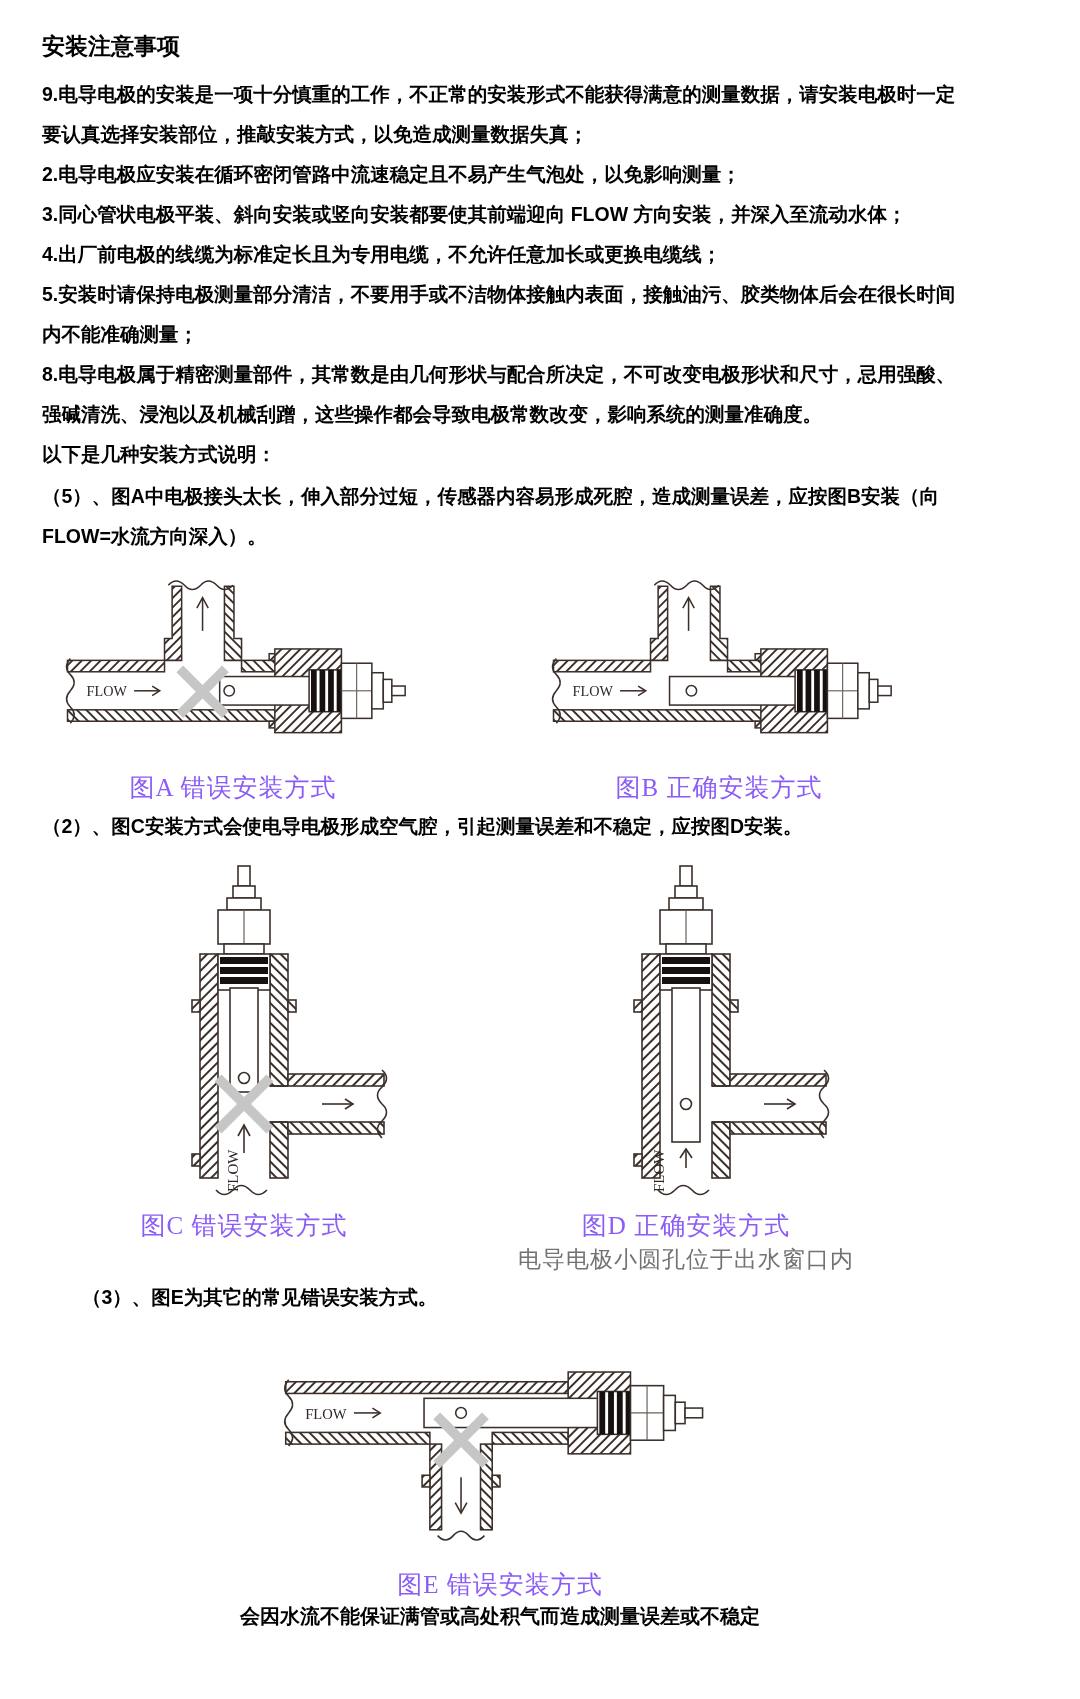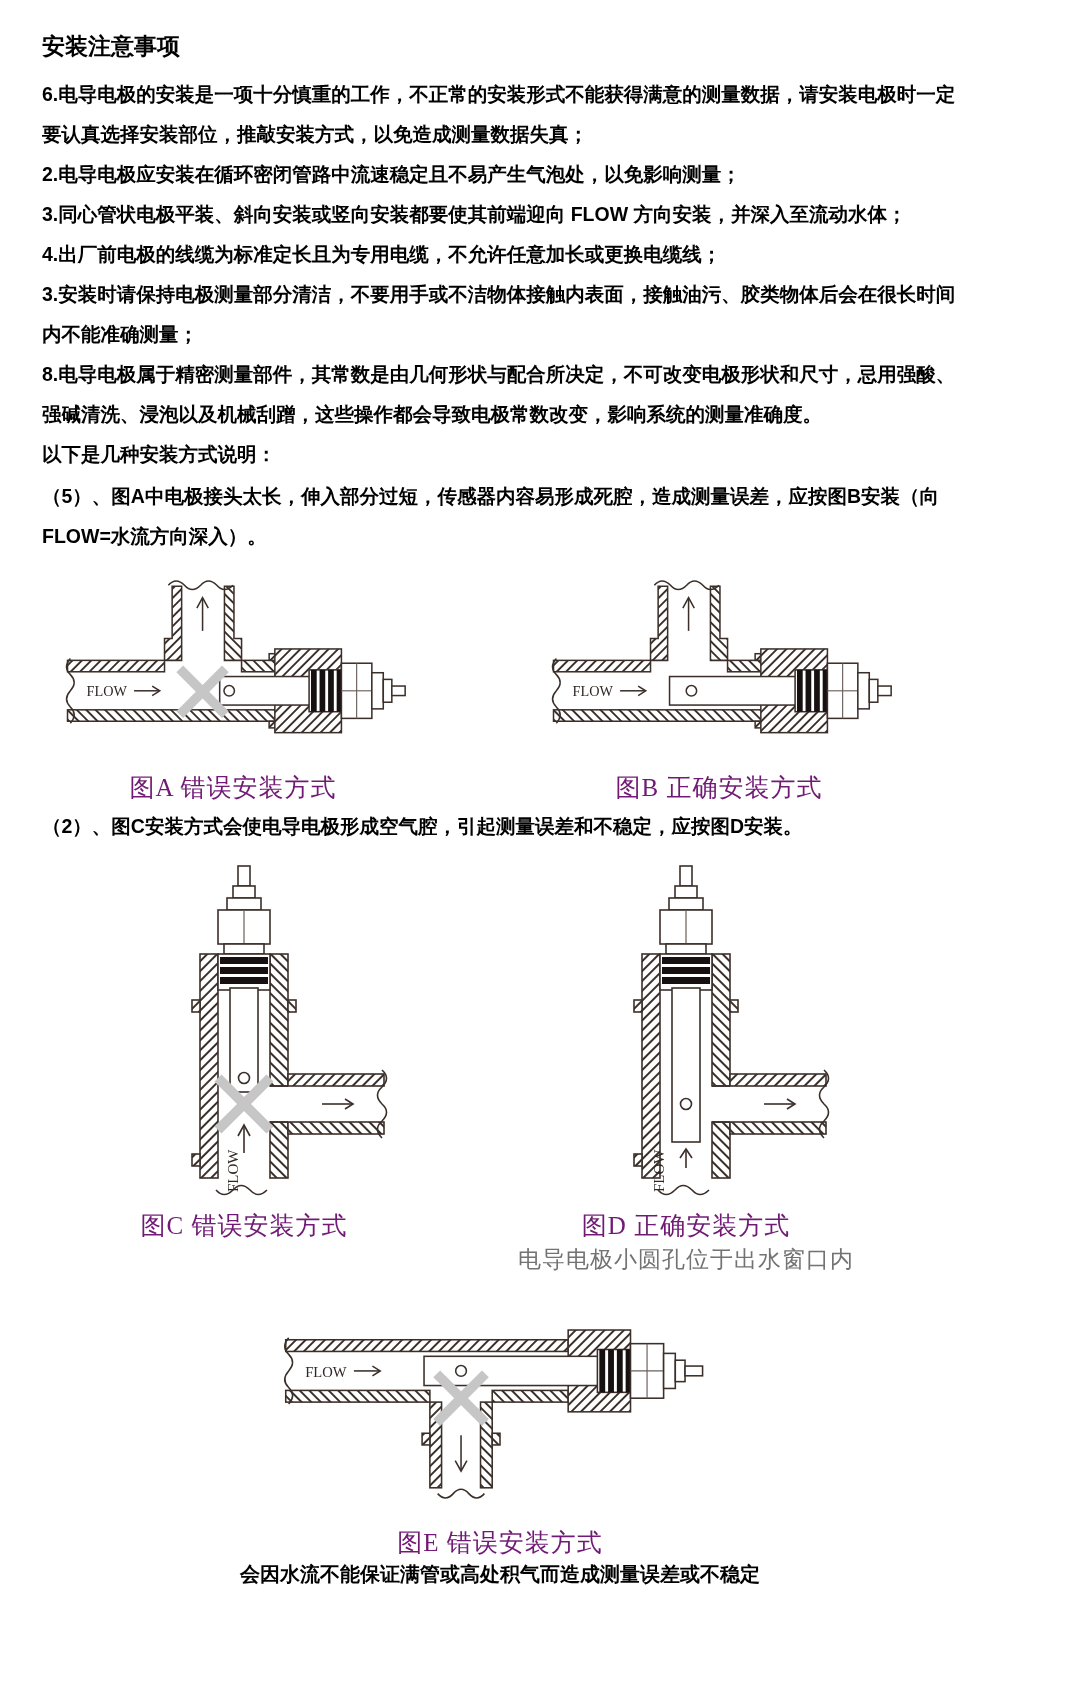--- a/index.html
+++ b/index.html
@@ -9,21 +9,21 @@
   .title{font-size:23px;font-weight:700;margin:0 0 12px 0;line-height:1.4;}
   p.note,p.intro,p.step{font-size:19.5px;font-weight:700;line-height:40px;margin:0;}
   p.step{margin-top:2px;}
   p.step.indent{padding-left:40px;}
 
   .fig-row{display:flex;justify-content:space-between;}
   .row-ab{padding:0 64px 0 16px;margin-top:14px;}
   .row-cd{padding:0 104px 0 52px;margin-top:12px;align-items:flex-start;}
   .fig{text-align:center;}
   .fig-caption{font-family:"Liberation Serif","DejaVu Serif",serif;font-size:25px;
-               color:#701a75;margin-top:6px;letter-spacing:1px;}
+               color:#8b5cf6;margin-top:6px;letter-spacing:1px;}
   .fig-subcaption-serif{font-family:"Liberation Serif","DejaVu Serif",serif;font-size:23px;
                color:#737373;margin-top:2px;letter-spacing:1px;text-align:right;}
   .fig-subcaption-bold{font-size:20px;font-weight:700;margin-top:2px;}
   .fig-e-wrap{text-align:center;margin-top:16px;}
   .step2{margin-top:26px;}
   .step3{margin-top:34px;}
 
   svg{display:block;}
   .fig svg,.fig-e-wrap svg{margin:0 auto;}
   .wall{fill:url(#hatchA);stroke:#3b2f2a;stroke-width:1.6;}
@@ -48,25 +48,25 @@
       <rect width="7" height="7" fill="#ffffff"></rect>
       <rect width="2" height="7" fill="#3b2f2a"></rect>
     </pattern>
   </defs>
 </svg>
 
 <div class="page">
 
   <h1 class="title">安装注意事项</h1>
 
-  <p class="note">6.电导电极的安装是一项十分慎重的工作，不正常的安装形式不能获得满意的测量数据，请安装电极时一定要认真选择安装部位，推敲安装方式，以免造成测量数据失真；</p>
+  <p class="note">9.电导电极的安装是一项十分慎重的工作，不正常的安装形式不能获得满意的测量数据，请安装电极时一定要认真选择安装部位，推敲安装方式，以免造成测量数据失真；</p>
   <p class="note">2.电导电极应安装在循环密闭管路中流速稳定且不易产生气泡处，以免影响测量；</p>
   <p class="note">3.同心管状电极平装、斜向安装或竖向安装都要使其前端迎向 FLOW 方向安装，并深入至流动水体；</p>
   <p class="note">4.出厂前电极的线缆为标准定长且为专用电缆，不允许任意加长或更换电缆线；</p>
-  <p class="note">3.安装时请保持电极测量部分清洁，不要用手或不洁物体接触内表面，接触油污、胶类物体后会在很长时间内不能准确测量；</p>
+  <p class="note">5.安装时请保持电极测量部分清洁，不要用手或不洁物体接触内表面，接触油污、胶类物体后会在很长时间内不能准确测量；</p>
   <p class="note">8.电导电极属于精密测量部件，其常数是由几何形状与配合所决定，不可改变电极形状和尺寸，忌用强酸、强碱清洗、浸泡以及机械刮蹭，这些操作都会导致电极常数改变，影响系统的测量准确度。</p>
 
   <p class="intro">以下是几种安装方式说明：</p>
 
   <p class="step">（5）、图A中电极接头太长，伸入部分过短，传感器内容易形成死腔，造成测量误差，应按图B安装（向FLOW=水流方向深入）。</p>
 
   <div class="fig-row row-ab">
 
     <figure class="fig" style="margin:0">
       <svg width="350" height="195" viewBox="0 0 368 205">
@@ -246,20 +246,21 @@
           <polyline points="144,300 150,291 156,300"></polyline>
         </g>
         <text class="flowtext" transform="translate(128,334) rotate(-90)">FLOW</text>
         <path class="ln" d="M122,332 q8,9 17,0 q8,-9 17,0 q8,9 17,0"></path>
       </svg>
       <figcaption class="fig-caption">图D  正确安装方式</figcaption>
       <div class="fig-subcaption-serif">电导电极小圆孔位于出水窗口内</div>
     </figure>
   </div>
 
+  <p class="step step3 indent">（3）、图E为其它的常见错误安装方式。</p>
 
   <div class="fig-e-wrap">
     <svg width="448" height="229" viewBox="0 0 460 235">
       <rect class="wall" x="10" y="50" width="290" height="12"></rect>
       <rect class="wall2" x="10" y="102" width="148" height="12"></rect>
       <rect class="wall2" x="222" y="102" width="78" height="12"></rect>
       <path class="ln" d="M13,48 q-8,9 0,17 q8,8 0,17 q-8,9 0,17 q8,8 0,17"></path>
       <text class="flowtext" x="30" y="88">FLOW</text>
       <g class="ln">
         <line x1="80" y1="82" x2="106" y2="82"></line>

